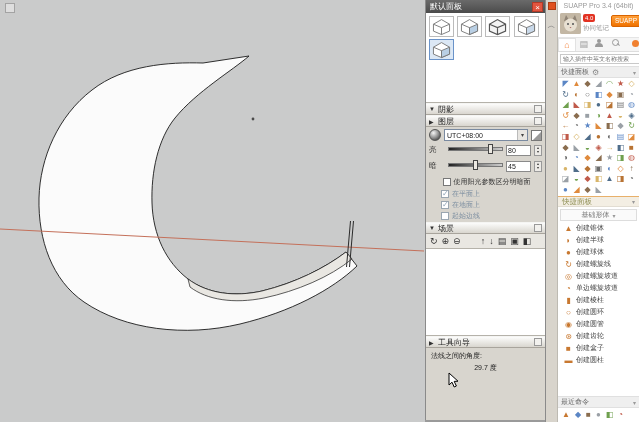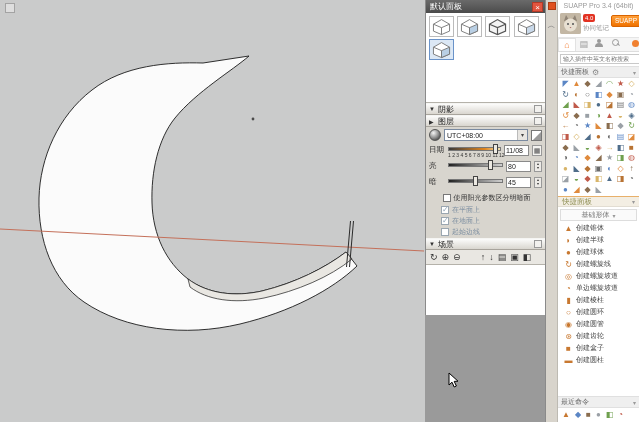--- a/index.html
+++ b/index.html
@@ -4,21 +4,21 @@
 <style>
   html,body{margin:0;padding:0;background:#9a9a9a;}
   #stage{position:relative;width:639px;height:422px;overflow:hidden;
          font-family:"Liberation Sans","DejaVu Sans",sans-serif;
          -webkit-font-smoothing:antialiased;user-select:none;}
   
   #viewport{position:absolute;left:0;top:0;width:425px;height:422px;background:#cacbcb;}
   #viewport svg{position:absolute;left:0;top:0;}
   .corner-icon{position:absolute;left:5px;top:3px;width:8px;height:8px;border:1px solid #a3a3a3;background:#dedede;}
   
-  #tray{position:absolute;left:425px;top:0;width:120px;height:315px;background:#d8d5ce;
+  #tray{position:absolute;left:425px;top:0;width:120px;height:420px;background:#d8d5ce;
         border-left:1px solid #8a8a8a;box-sizing:border-box;overflow:hidden;font-size:8px;color:#222;}
   .tray-titlebar{height:13px;background:linear-gradient(#6a6a6a,#4b4b4b);color:#fff;display:flex;align-items:center;padding:0 2px 0 4px;font-size:8px;}
   .tray-close{margin-left:auto;width:11px;height:10px;background:#e2553f;color:#fff;font-size:8px;line-height:9px;text-align:center;border:1px solid #b23a28;box-sizing:border-box;}
   .styles-box{height:90px;background:#fff;border-bottom:1px solid #b5b2aa;padding:3px 2px 0 3px;box-sizing:border-box;}
   .thumb{display:inline-block;width:25px;height:21px;border:1px solid #bbb;background:#fff;margin:0 1px 2px 0;vertical-align:top;box-sizing:border-box;}
   .thumb.sel{border:1px solid #6a93c9;background:#dce8f5;}
   .sec-h{height:12px;background:linear-gradient(#fcfcfb,#d9d6cf);border-top:1px solid #f5f5f3;border-bottom:1px solid #a8a49c;display:flex;align-items:center;gap:3px;padding:0 3px;box-sizing:border-box;}
   .sec-arrow{font-size:6px;color:#333;width:6px;}
   .box-btn{margin-left:auto;width:8px;height:8px;border:1px solid #999;background:#f2f1ee;box-sizing:border-box;}
   .shadow-body{padding:2px 3px 1px 3px;}
@@ -179,30 +179,20 @@
     <div class="shadow-body">
       <div class="srow">
         <span class="sphere"></span>
         <span class="combo">
           <span>UTC+08:00</span>
           <span class="arr">▾</span>
         </span>
         <span class="shadowbox"></span>
       </div>
       <div class="srow">
-        <span class="slbl">日期</span>
-        <span class="sliderwrap">
-          <span class="track date"></span>
-            <span class="handle" style="left:84%"></span>
-          <span class="scale">1 2 3 4 5 6 7 8 9 10 11 12</span>
-        </span>
-        <span class="valbox">11/08</span>
-        <span class="calbtn">▦</span>
-      </div>
-      <div class="srow">
         <span class="slbl">亮</span>
         <span class="sliderwrap">
           <span class="track plain"></span>
             <span class="handle" style="left:72%"></span>
         </span>
         <span class="valbox">80</span>
         <span class="spin">
             <span>▴</span>
             <span>▾</span>
           </span>
@@ -249,20 +239,25 @@
         <span class="sticon">⊕</span>
         <span class="sticon">⊖</span>
         <span class="sticon" style="margin-left: 16px;">↑</span>
         <span class="sticon">↓</span>
         <span class="sticon">▤</span>
         <span class="sticon">▣</span>
         <span class="sticon">◧</span>
       </div>
     <div class="scene-list"></div>
 
+    <div class="sec-h">
+      <span class="sec-arrow">▶</span>
+      <span>工具向导</span>
+      <span class="box-btn"></span>
+    </div>
 
     <div class="soften-body">
       <div class="angle-label">法线之间的角度:</div>
       <div class="angle-value">29.7 度</div>
 
     </div>
   </div>
 
   <div id="suapp">
     <div class="dock-strip">

